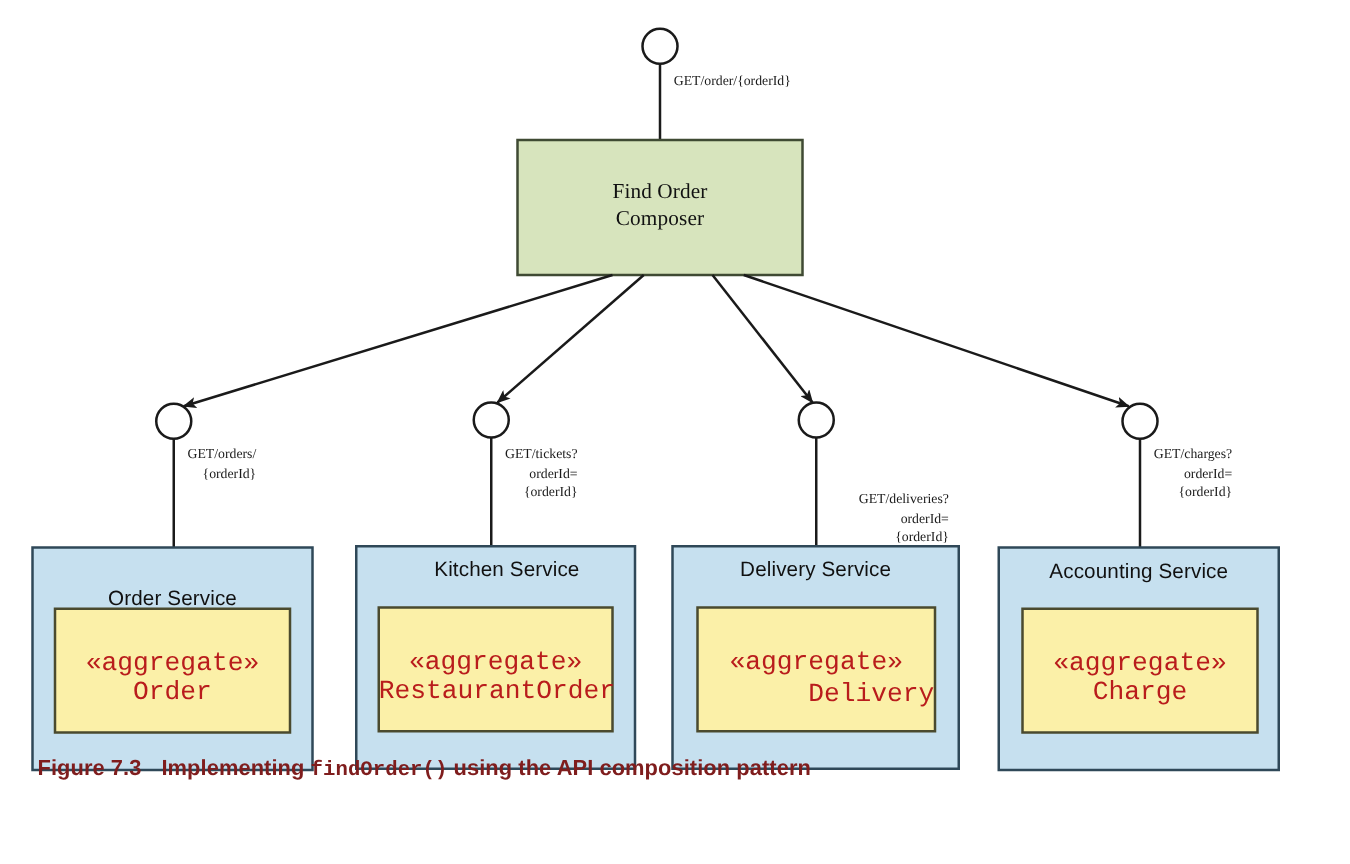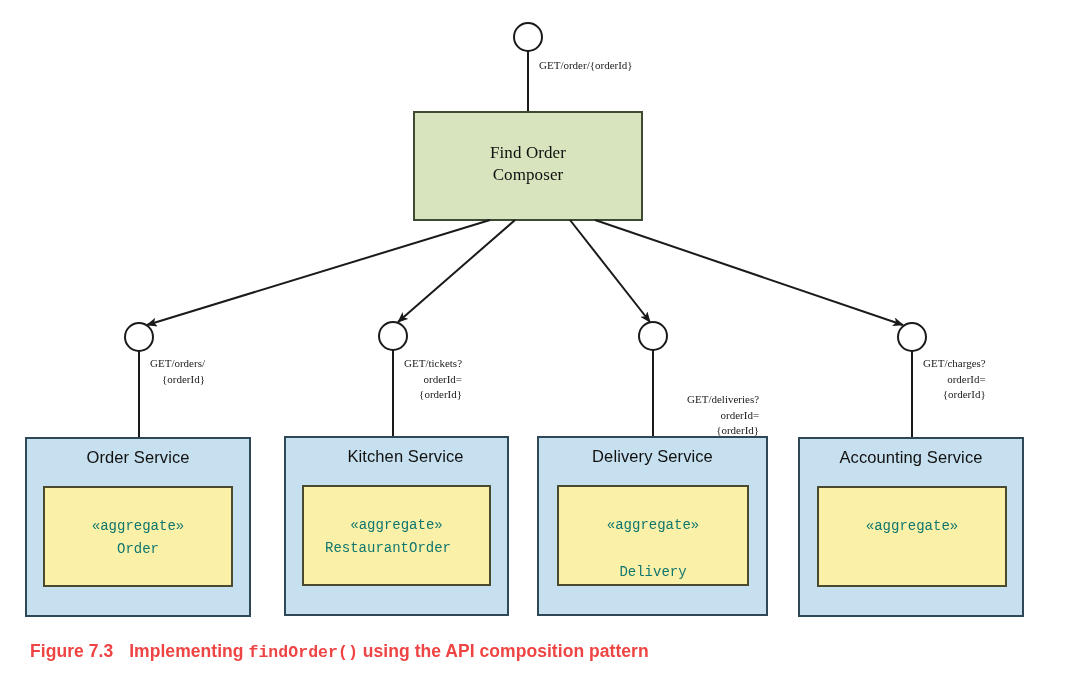--- a/index.html
+++ b/index.html
@@ -39,40 +39,40 @@
   .composer-label {
     font-size: 17px;
     letter-spacing: 0.1px;
   }
   .service-title {
     font-size: 16.5px;
     letter-spacing: 0.1px;
   }
   .agg-label {
     font-family: "Liberation Mono", monospace;
-    font-size: 14px;
+    font-size: 21px;
     line-height: 1.55;
-    color: #0f766e;
+    color: #b91c1c;
   }
   .api-label {
     position: absolute;
     font-family: Liberation Serif, serif;
     font-size: 11px;
     line-height: 1.42;
     color: #1a1a1a;
     white-space: pre-line;
     text-align: right;
   }
   
   #caption {
     position: absolute;
     left: 30px;
-    top: 641px;
+    top: 604px;
     width: 1020px;
-    color: #ef4444;
+    color: #7f1d1d;
     font-family: "Liberation Sans", sans-serif;
     font-size: 17.5px;
     font-weight: bold;
     letter-spacing: 0.05px;
     white-space: nowrap;
   }
   #caption .cap-fig {
     font-weight: bold;
   }
   #caption .cap-gap {
@@ -128,41 +128,42 @@
     <rect x="818" y="487" width="188" height="99" fill="#fbf0a8" stroke="#4a4a2e" stroke-width="2"></rect>
   </svg>
 
   <div class="api-label" style="left:539px; top:58px;">GET/order/{orderId}</div>
 
   <div class="node-label composer-label" style="left:414px; top:142px; width:228px;font-family:Liberation Serif, serif;">Find Order
 Composer</div>
 
   <div class="api-label" style="left:150px; top:356px;">GET/orders/
 {orderId}</div>
-  <div class="node-label service-title" style="left:26px; top:447px; width:224px;">Order Service</div>
+  <div class="node-label service-title" style="left:26px; top:469px; width:224px;">Order Service</div>
   <div class="node-label agg-label" style="left:44px; top:516px; width:188px;">«aggregate»</div>
   <div class="node-label agg-label" style="left:44px; top:539px; width:188px;">Order</div>
 
   <div class="api-label" style="left:404px; top:356px;">GET/tickets?
 orderId=
 {orderId}</div>
   <div class="node-label service-title" style="left:285px; top:446px; width:241px;">Kitchen Service</div>
   <div class="node-label agg-label" style="left:303px; top:515px; width:187px;">«aggregate»</div>
   <div class="node-label agg-label" style="left:303px; top:538px; width:170px;">RestaurantOrder</div>
 
   <div class="api-label" style="left:687px; top:356px;margin-top:36px;">GET/deliveries?
 orderId=
 {orderId}</div>
   <div class="node-label service-title" style="left:538px; top:446px; width:229px;">Delivery Service</div>
   <div class="node-label agg-label" style="left:558px; top:515px; width:190px;">«aggregate»</div>
-  <div class="node-label agg-label" style="left:558px; top:562px; width:190px;">Delivery</div>
+  <div class="node-label agg-label" style="left:558px; top:541px; width:190px;padding-left:44px;">Delivery</div>
 
   <div class="api-label" style="left:923px; top:356px;">GET/charges?
 orderId=
 {orderId}</div>
   <div class="node-label service-title" style="left:799px; top:447px; width:224px;">Accounting Service</div>
   <div class="node-label agg-label" style="left:818px; top:516px; width:188px;">«aggregate»</div>
+  <div class="node-label agg-label" style="left:818px; top:539px; width:188px;">Charge</div>
 
   <div id="caption">
     <span class="cap-fig">Figure 7.3</span><span class="cap-gap"></span><span>Implementing </span><span class="cap-code">findOrder()</span><span> using the API composition pattern</span>
   </div>
 
 </div>
 
 </body></html>

